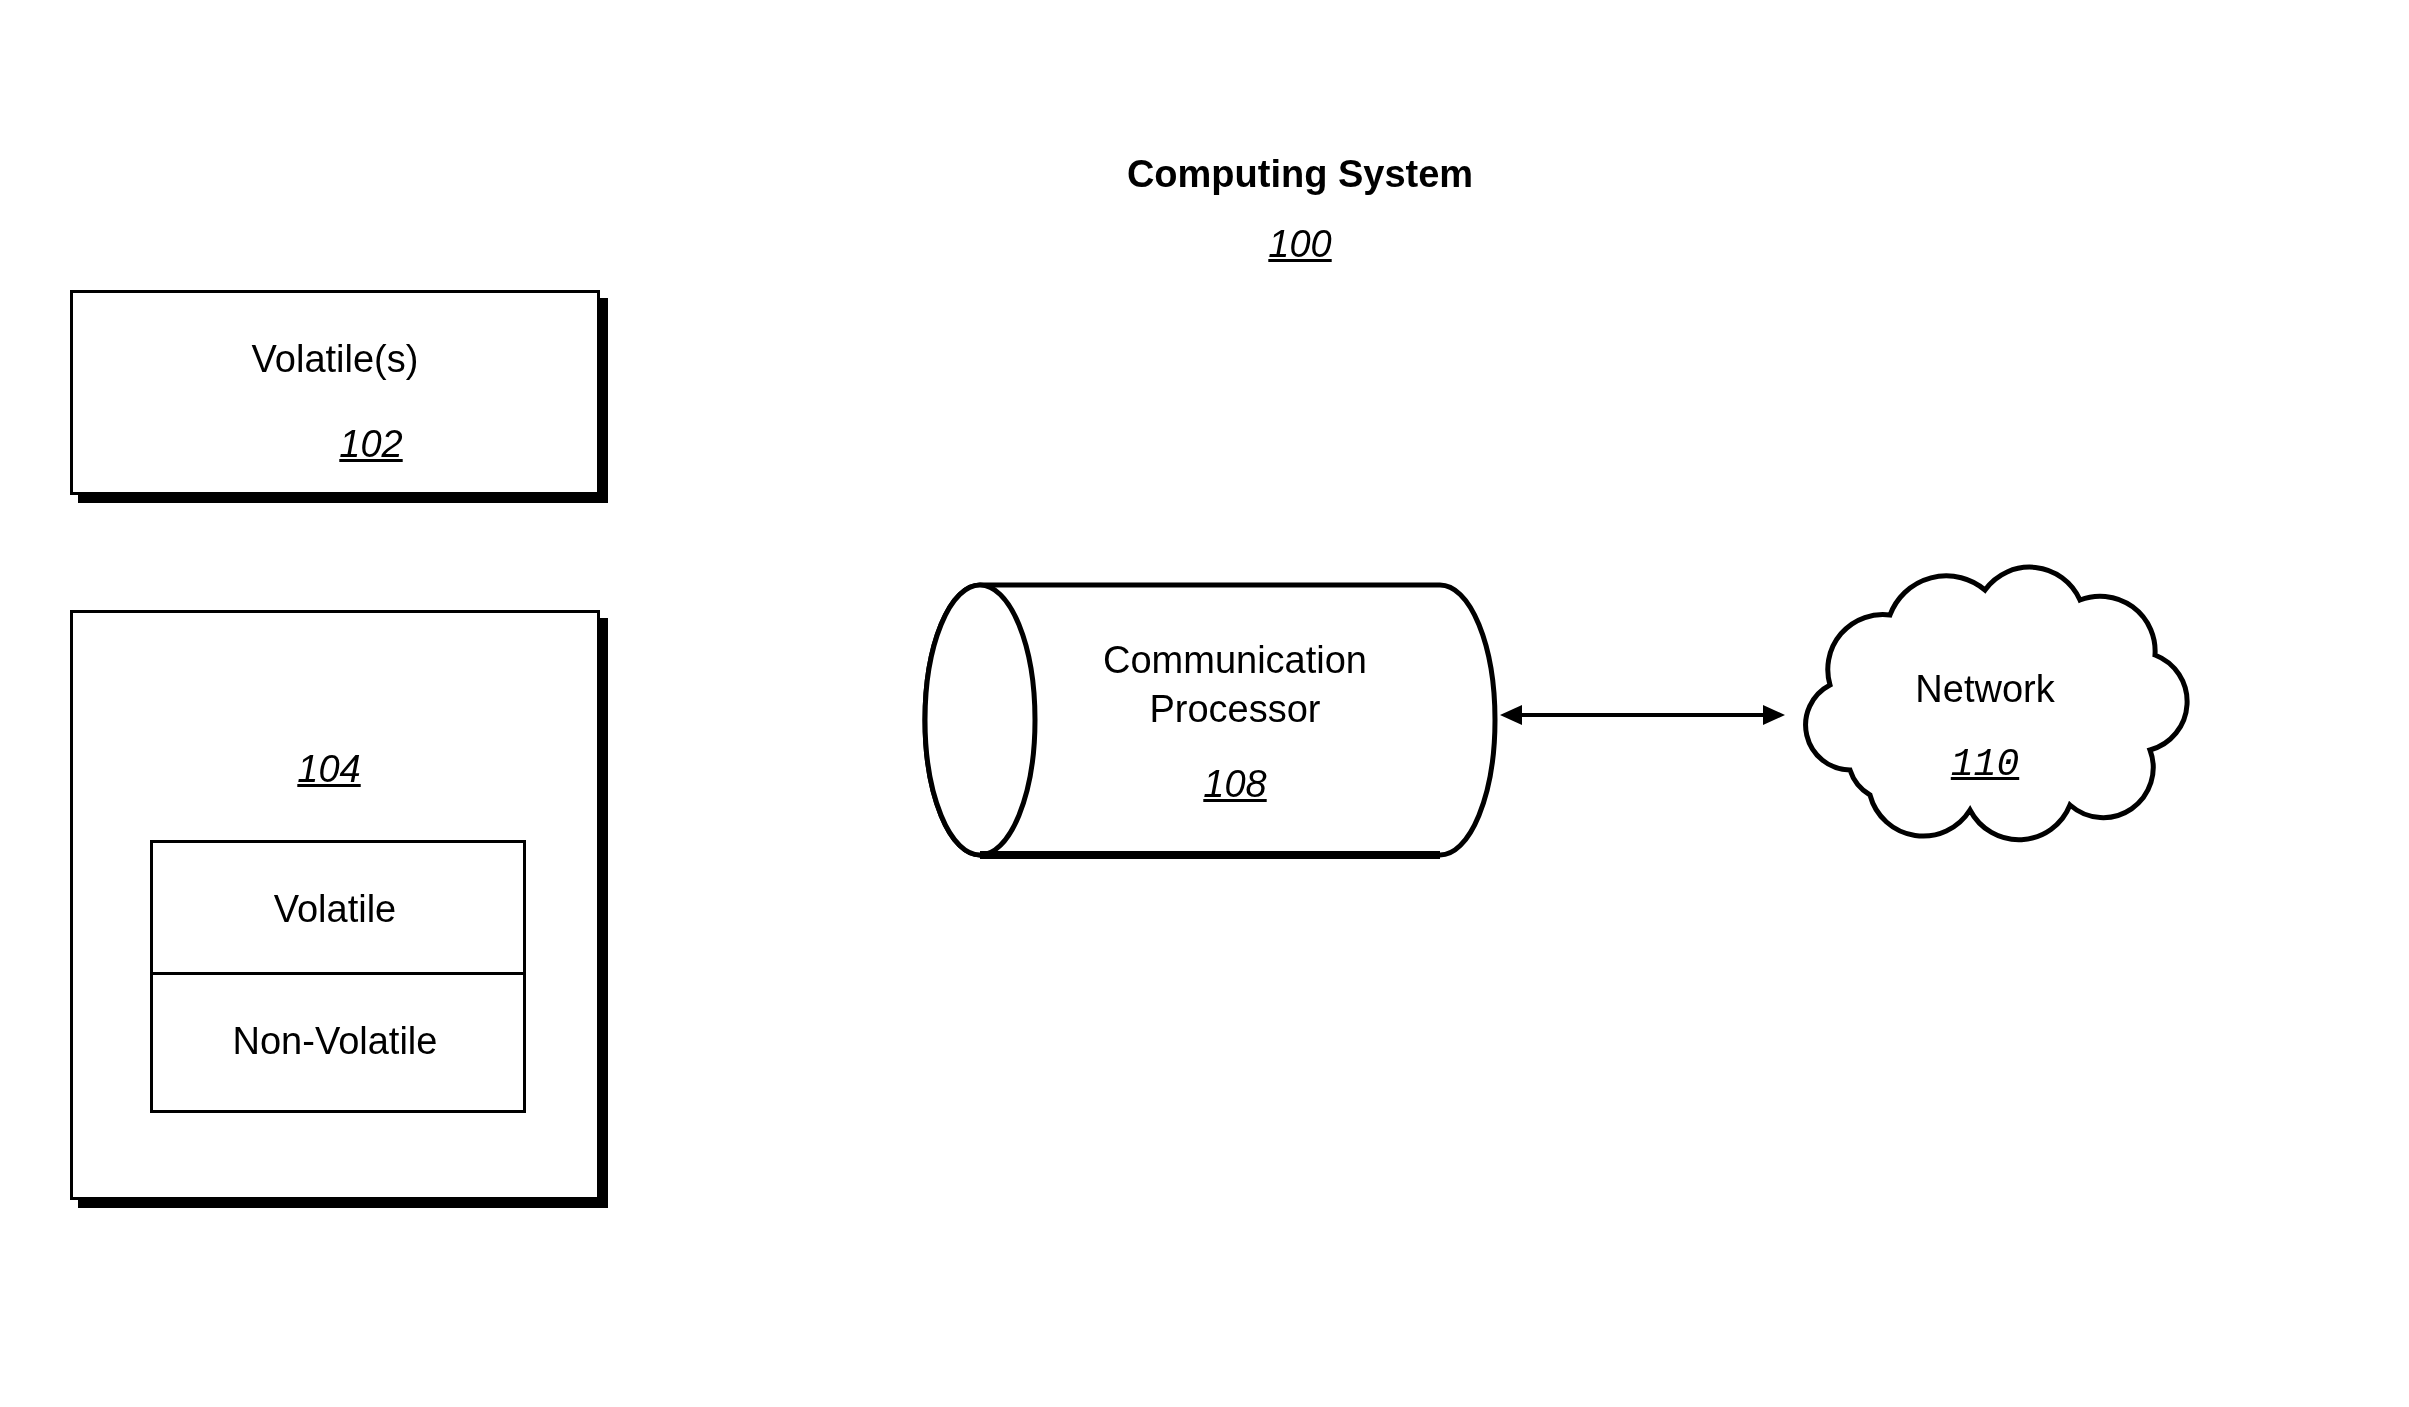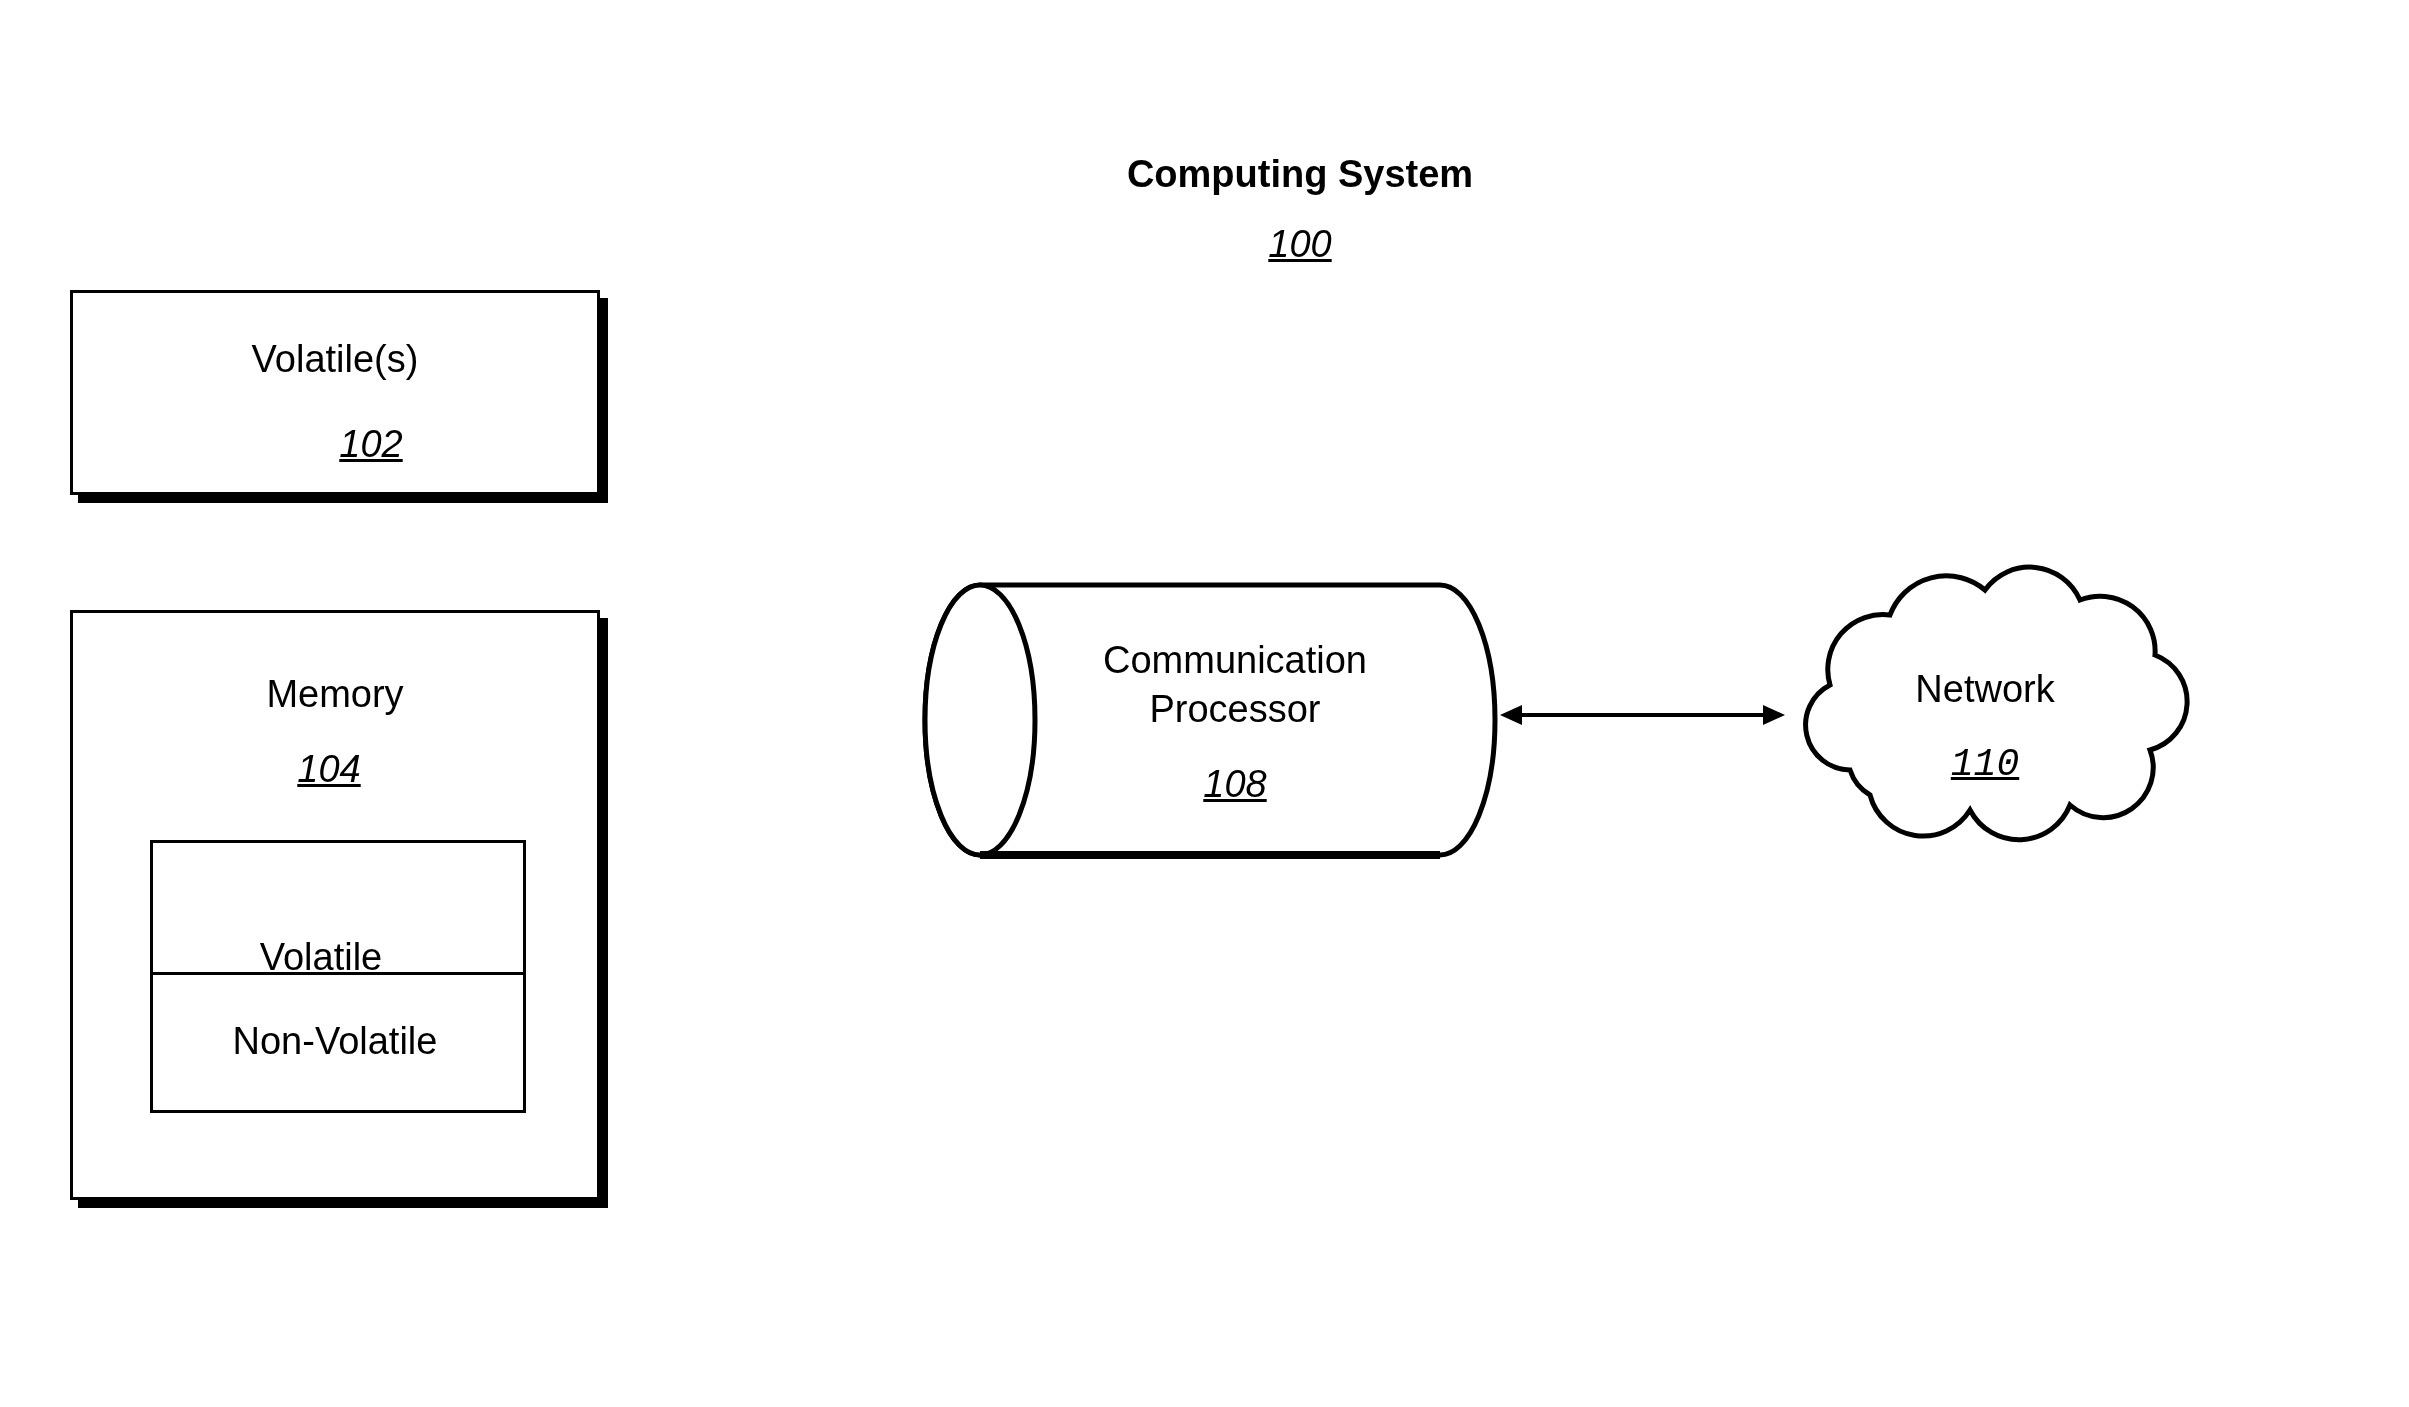--- a/index.html
+++ b/index.html
@@ -64,25 +64,24 @@
     <div class="shadow"></div>
     <div class="face"></div>
   </div>
   <div class="label box-text" style="left:70px; top:335px; width:530px;">Volatile(s)</div>
   <div class="label refnum" style="left:70px; top:420px; width:530px;margin-left:36px;">102</div>
 
   <div class="shadow-box" style="left:70px; top:610px; width:530px; height:590px;">
     <div class="shadow"></div>
     <div class="face"></div>
   </div>
-  <div class="label box-text" style="left:70px; top:670px; width:530px;">Memory</div>
   <div class="label refnum" style="left:64px; top:745px; width:530px;">104</div>
 
   <div class="inner-box" style="left:150px; top:840px; width:370px; height:135px;"></div>
-  <div class="label box-text" style="left:136px; top:885px; width:370px;margin-top:48px;">Volatile</div>
+  <div class="label box-text" style="left:150px; top:885px; width:370px;">Volatile</div>
 
   <div class="inner-box" style="left:150px; top:972px; width:370px; height:135px;"></div>
   <div class="label box-text" style="left:150px; top:1017px; width:370px;">Non-Volatile</div>
 
   <svg class="shape" style="left:920px; top:575px;" width="580" height="290">
 
     <path d="M60 10 L520 10 A55 135 0 0 1 520 280 L60 280 A55 135 0 0 1 60 10 Z" fill="#ffffff" stroke="#000" stroke-width="5"></path>
 
     <ellipse cx="60" cy="145" rx="55" ry="135" fill="#ffffff" stroke="#000" stroke-width="5"></ellipse>
 

